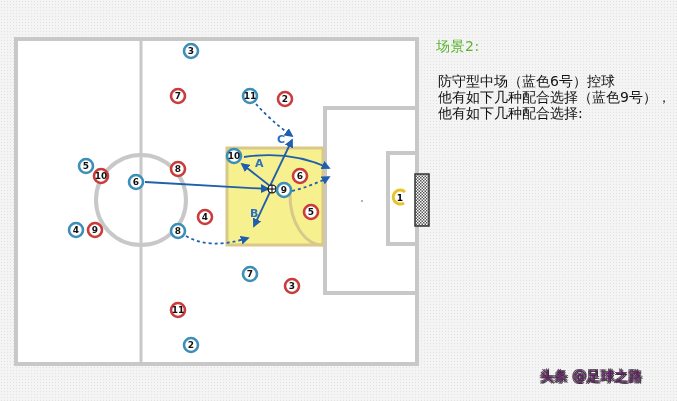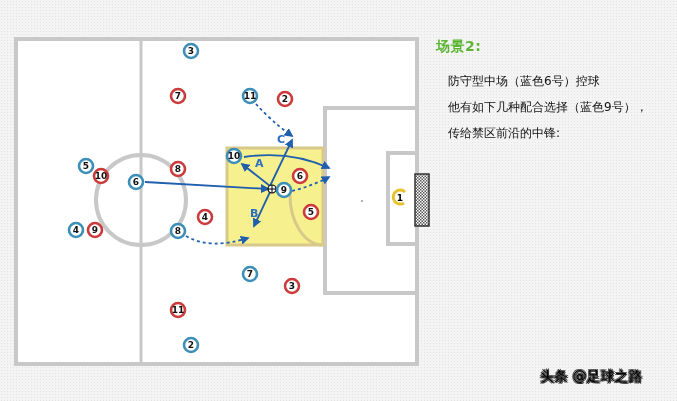--- a/index.html
+++ b/index.html
@@ -5,25 +5,25 @@
     html, body { margin:0; padding:0; }
     body {
       width:677px; height:401px; overflow:hidden; position:relative;
       background-color:#f4f4f4;
       background-image: radial-gradient(#e2e2e2 0.6px, transparent 0.8px);
       background-size:3px 3px;
       font-family:"DejaVu Sans", sans-serif;
     }
     #pitch-svg { position:absolute; left:0; top:0; }
     .panel { position:absolute; left:436px; top:38px; width:240px; }
-    .title { color:#5cb531; font-size:14px; font-weight:bold; margin:0 0 18px 0; letter-spacing:0.5px; }
-    .intro p, .options p { margin:12px; font-size:12px; line-height:14px; color:#111; white-space:nowrap; }
+    .title { color:#5cb531; font-size:14px; font-weight:normal; margin:0 0 18px 0; letter-spacing:0.5px; }
+    .intro p, .options p { margin:2px; font-size:14px; line-height:14px; color:#111; white-space:nowrap; }
     .options { margin-top:8px; }
     .indent { padding-left:12px; }
-    .watermark { position:absolute; left:540px; top:368px; font-size:14px; color:#000000;
+    .watermark { position:absolute; left:540px; top:368px; font-size:14px; color:#701a75;
       text-shadow: 1px 1px 0 #333, -1px -1px 0 #555, 1px -1px 0 #555, -1px 1px 0 #555; }
     .player text { font-family:"DejaVu Sans", sans-serif; font-weight:bold; font-size:9px; }
     .lbl { font-family:"DejaVu Sans", sans-serif; font-weight:bold; font-size:11px; fill:#2a6fc2; }
   </style>
 </head>
 <body>
 
 <svg id="pitch-svg" width="677" height="401" viewBox="0 0 677 401">
   <defs>
     <marker id="arrowhead" viewBox="0 0 10 10" refX="8" refY="5" markerWidth="5" markerHeight="5" orient="auto-start-reverse">
@@ -162,17 +162,17 @@
     <path d="M 405 192 A 7 7 0 1 0 404 203" fill="none" stroke="#e8c22a" stroke-width="3"></path>
     <text x="400" y="201" text-anchor="middle" font-family="DejaVu Sans, sans-serif" font-weight="bold" font-size="9">1</text>
   </g>
 </svg>
 
 <div class="panel">
   <div class="title">场景2:</div>
   <div class="intro">
     <p>防守型中场（蓝色6号）控球</p>
     <p>他有如下几种配合选择（蓝色9号），</p>
-    <p>传给禁区前沿的中锋:</p>
+    <p>他有如下几种配合选择:</p>
   </div>
 </div>
 
 <div class="watermark">头条 @足球之路</div>
 
 </body></html>

